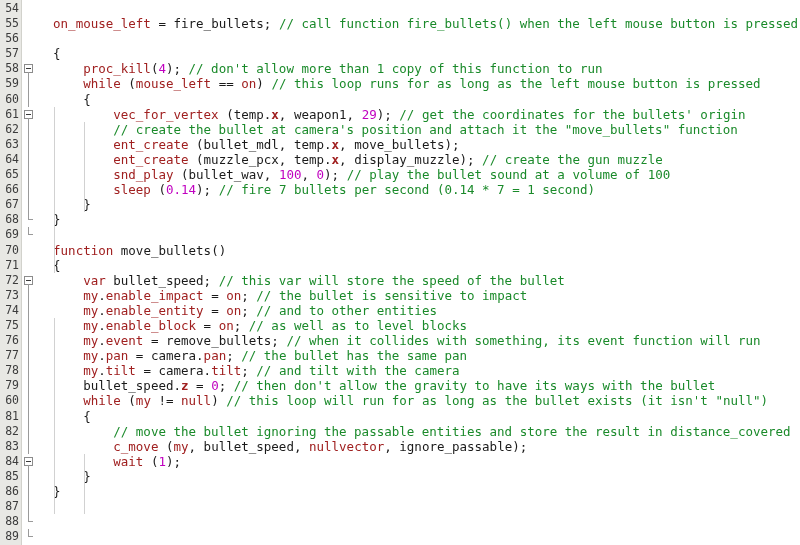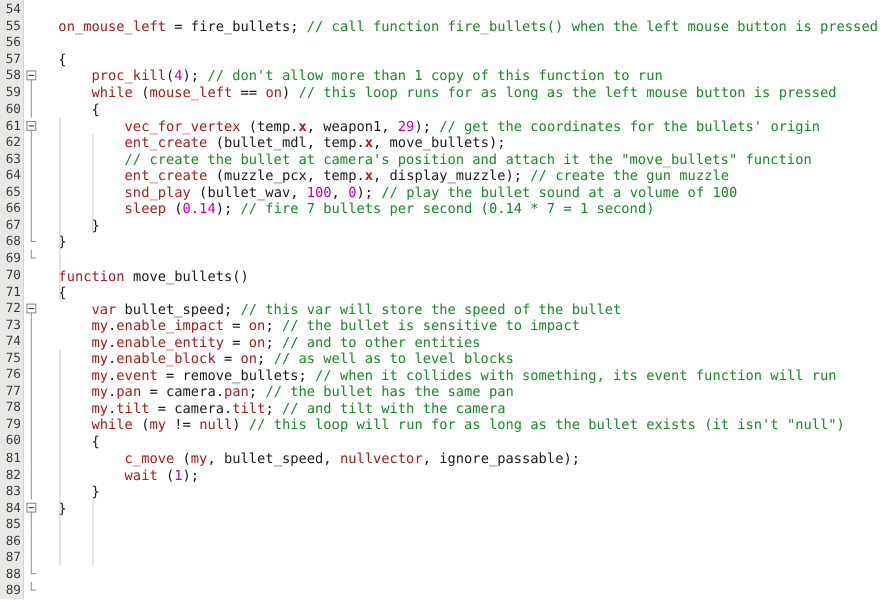--- a/index.html
+++ b/index.html
@@ -293,39 +293,41 @@
 
   <div id="code">
       <div class="cline">&nbsp;</div>
       <div class="cline">  <span class="kw">on_mouse_left</span> <span class="pun">=</span> <span class="id">fire_bullets</span><span class="pun">;</span> <span class="cmt">// call function fire_bullets() when the left mouse button is pressed</span></div>
       <div class="cline">&nbsp;</div>
       <div class="cline">  <span class="pun">{</span></div>
       <div class="cline">      <span class="kw">proc_kill</span><span class="pun">(</span><span class="num">4</span><span class="pun">)</span><span class="pun">;</span> <span class="cmt">// don't allow more than 1 copy of this function to run</span></div>
       <div class="cline">      <span class="kw">while</span> <span class="pun">(</span><span class="kw">mouse_left</span> <span class="pun">=</span><span class="pun">=</span> <span class="kw">on</span><span class="pun">)</span> <span class="cmt">// this loop runs for as long as the left mouse button is pressed</span></div>
       <div class="cline">      <span class="pun">{</span></div>
       <div class="cline">          <span class="kw">vec_for_vertex</span> <span class="pun">(</span><span class="id">temp</span><span class="pun">.</span><span class="kwb">x</span><span class="pun">,</span> <span class="id">weapon1</span><span class="pun">,</span> <span class="num">29</span><span class="pun">)</span><span class="pun">;</span> <span class="cmt">// get the coordinates for the bullets' origin</span></div>
+      <div class="cline">          <span class="cmt">// create the bullet at camera's position and attach it the "move_bullets" function</span></div>
       <div class="cline">          <span class="kw">ent_create</span> <span class="pun">(</span><span class="id">bullet_mdl</span><span class="pun">,</span> <span class="id">temp</span><span class="pun">.</span><span class="kwb">x</span><span class="pun">,</span> <span class="id">move_bullets</span><span class="pun">)</span><span class="pun">;</span></div>
-      <div class="cline">          <span class="cmt">// create the bullet at camera's position and attach it the "move_bullets" function</span></div>
       <div class="cline">          <span class="kw">ent_create</span> <span class="pun">(</span><span class="id">muzzle_pcx</span><span class="pun">,</span> <span class="id">temp</span><span class="pun">.</span><span class="kwb">x</span><span class="pun">,</span> <span class="id">display_muzzle</span><span class="pun">)</span><span class="pun">;</span> <span class="cmt">// create the gun muzzle</span></div>
       <div class="cline">          <span class="kw">snd_play</span> <span class="pun">(</span><span class="id">bullet_wav</span><span class="pun">,</span> <span class="num">100</span><span class="pun">,</span> <span class="num">0</span><span class="pun">)</span><span class="pun">;</span> <span class="cmt">// play the bullet sound at a volume of 100</span></div>
       <div class="cline">          <span class="kw">sleep</span> <span class="pun">(</span><span class="num">0.14</span><span class="pun">)</span><span class="pun">;</span> <span class="cmt">// fire 7 bullets per second (0.14 * 7 = 1 second)</span></div>
       <div class="cline">      <span class="pun">}</span></div>
       <div class="cline">  <span class="pun">}</span></div>
       <div class="cline">&nbsp;</div>
       <div class="cline">  <span class="kw">function</span> <span class="id">move_bullets</span><span class="pun">(</span><span class="pun">)</span></div>
       <div class="cline">  <span class="pun">{</span></div>
       <div class="cline">      <span class="kw">var</span> <span class="id">bullet_speed</span><span class="pun">;</span> <span class="cmt">// this var will store the speed of the bullet</span></div>
       <div class="cline">      <span class="kw">my</span><span class="pun">.</span><span class="kw">enable_impact</span> <span class="pun">=</span> <span class="kw">on</span><span class="pun">;</span> <span class="cmt">// the bullet is sensitive to impact</span></div>
       <div class="cline">      <span class="kw">my</span><span class="pun">.</span><span class="kw">enable_entity</span> <span class="pun">=</span> <span class="kw">on</span><span class="pun">;</span> <span class="cmt">// and to other entities</span></div>
       <div class="cline">      <span class="kw">my</span><span class="pun">.</span><span class="kw">enable_block</span> <span class="pun">=</span> <span class="kw">on</span><span class="pun">;</span> <span class="cmt">// as well as to level blocks</span></div>
       <div class="cline">      <span class="kw">my</span><span class="pun">.</span><span class="kw">event</span> <span class="pun">=</span> <span class="id">remove_bullets</span><span class="pun">;</span> <span class="cmt">// when it collides with something, its event function will run</span></div>
       <div class="cline">      <span class="kw">my</span><span class="pun">.</span><span class="kw">pan</span> <span class="pun">=</span> <span class="id">camera</span><span class="pun">.</span><span class="kw">pan</span><span class="pun">;</span> <span class="cmt">// the bullet has the same pan</span></div>
       <div class="cline">      <span class="kw">my</span><span class="pun">.</span><span class="kw">tilt</span> <span class="pun">=</span> <span class="id">camera</span><span class="pun">.</span><span class="kw">tilt</span><span class="pun">;</span> <span class="cmt">// and tilt with the camera</span></div>
+      <div class="cline">      <span class="id">bullet_speed</span><span class="pun">.</span><span class="kwb">z</span> <span class="pun">=</span> <span class="num">0</span><span class="pun">;</span> <span class="cmt">// then don't allow the gravity to have its ways with the bullet</span></div>
       <div class="cline">      <span class="kw">while</span> <span class="pun">(</span><span class="kw">my</span> <span class="pun">!</span><span class="pun">=</span> <span class="kw">null</span><span class="pun">)</span> <span class="cmt">// this loop will run for as long as the bullet exists (it isn't "null")</span></div>
       <div class="cline">      <span class="pun">{</span></div>
+      <div class="cline">          <span class="cmt">// move the bullet ignoring the passable entities and store the result in distance_covered</span></div>
       <div class="cline">          <span class="kw">c_move</span> <span class="pun">(</span><span class="kw">my</span><span class="pun">,</span> <span class="id">bullet_speed</span><span class="pun">,</span> <span class="kw">nullvector</span><span class="pun">,</span> <span class="id">ignore_passable</span><span class="pun">)</span><span class="pun">;</span></div>
       <div class="cline">          <span class="kw">wait</span> <span class="pun">(</span><span class="num">1</span><span class="pun">)</span><span class="pun">;</span></div>
       <div class="cline">      <span class="pun">}</span></div>
       <div class="cline">  <span class="pun">}</span></div>
       <div class="cline">&nbsp;</div>
       <div class="guide" style="left: 16.0519px; top: 106.7px; height: 166.1px;"></div>
       <div class="guide" style="left: 16.0519px; top: 318.1px; height: 196.3px;"></div>
       <div class="guide" style="left: 46.1556px; top: 121.8px; height: 90.6px;"></div>
       <div class="guide" style="left: 46.1556px; top: 454px; height: 60.4px;"></div>
     </div>

